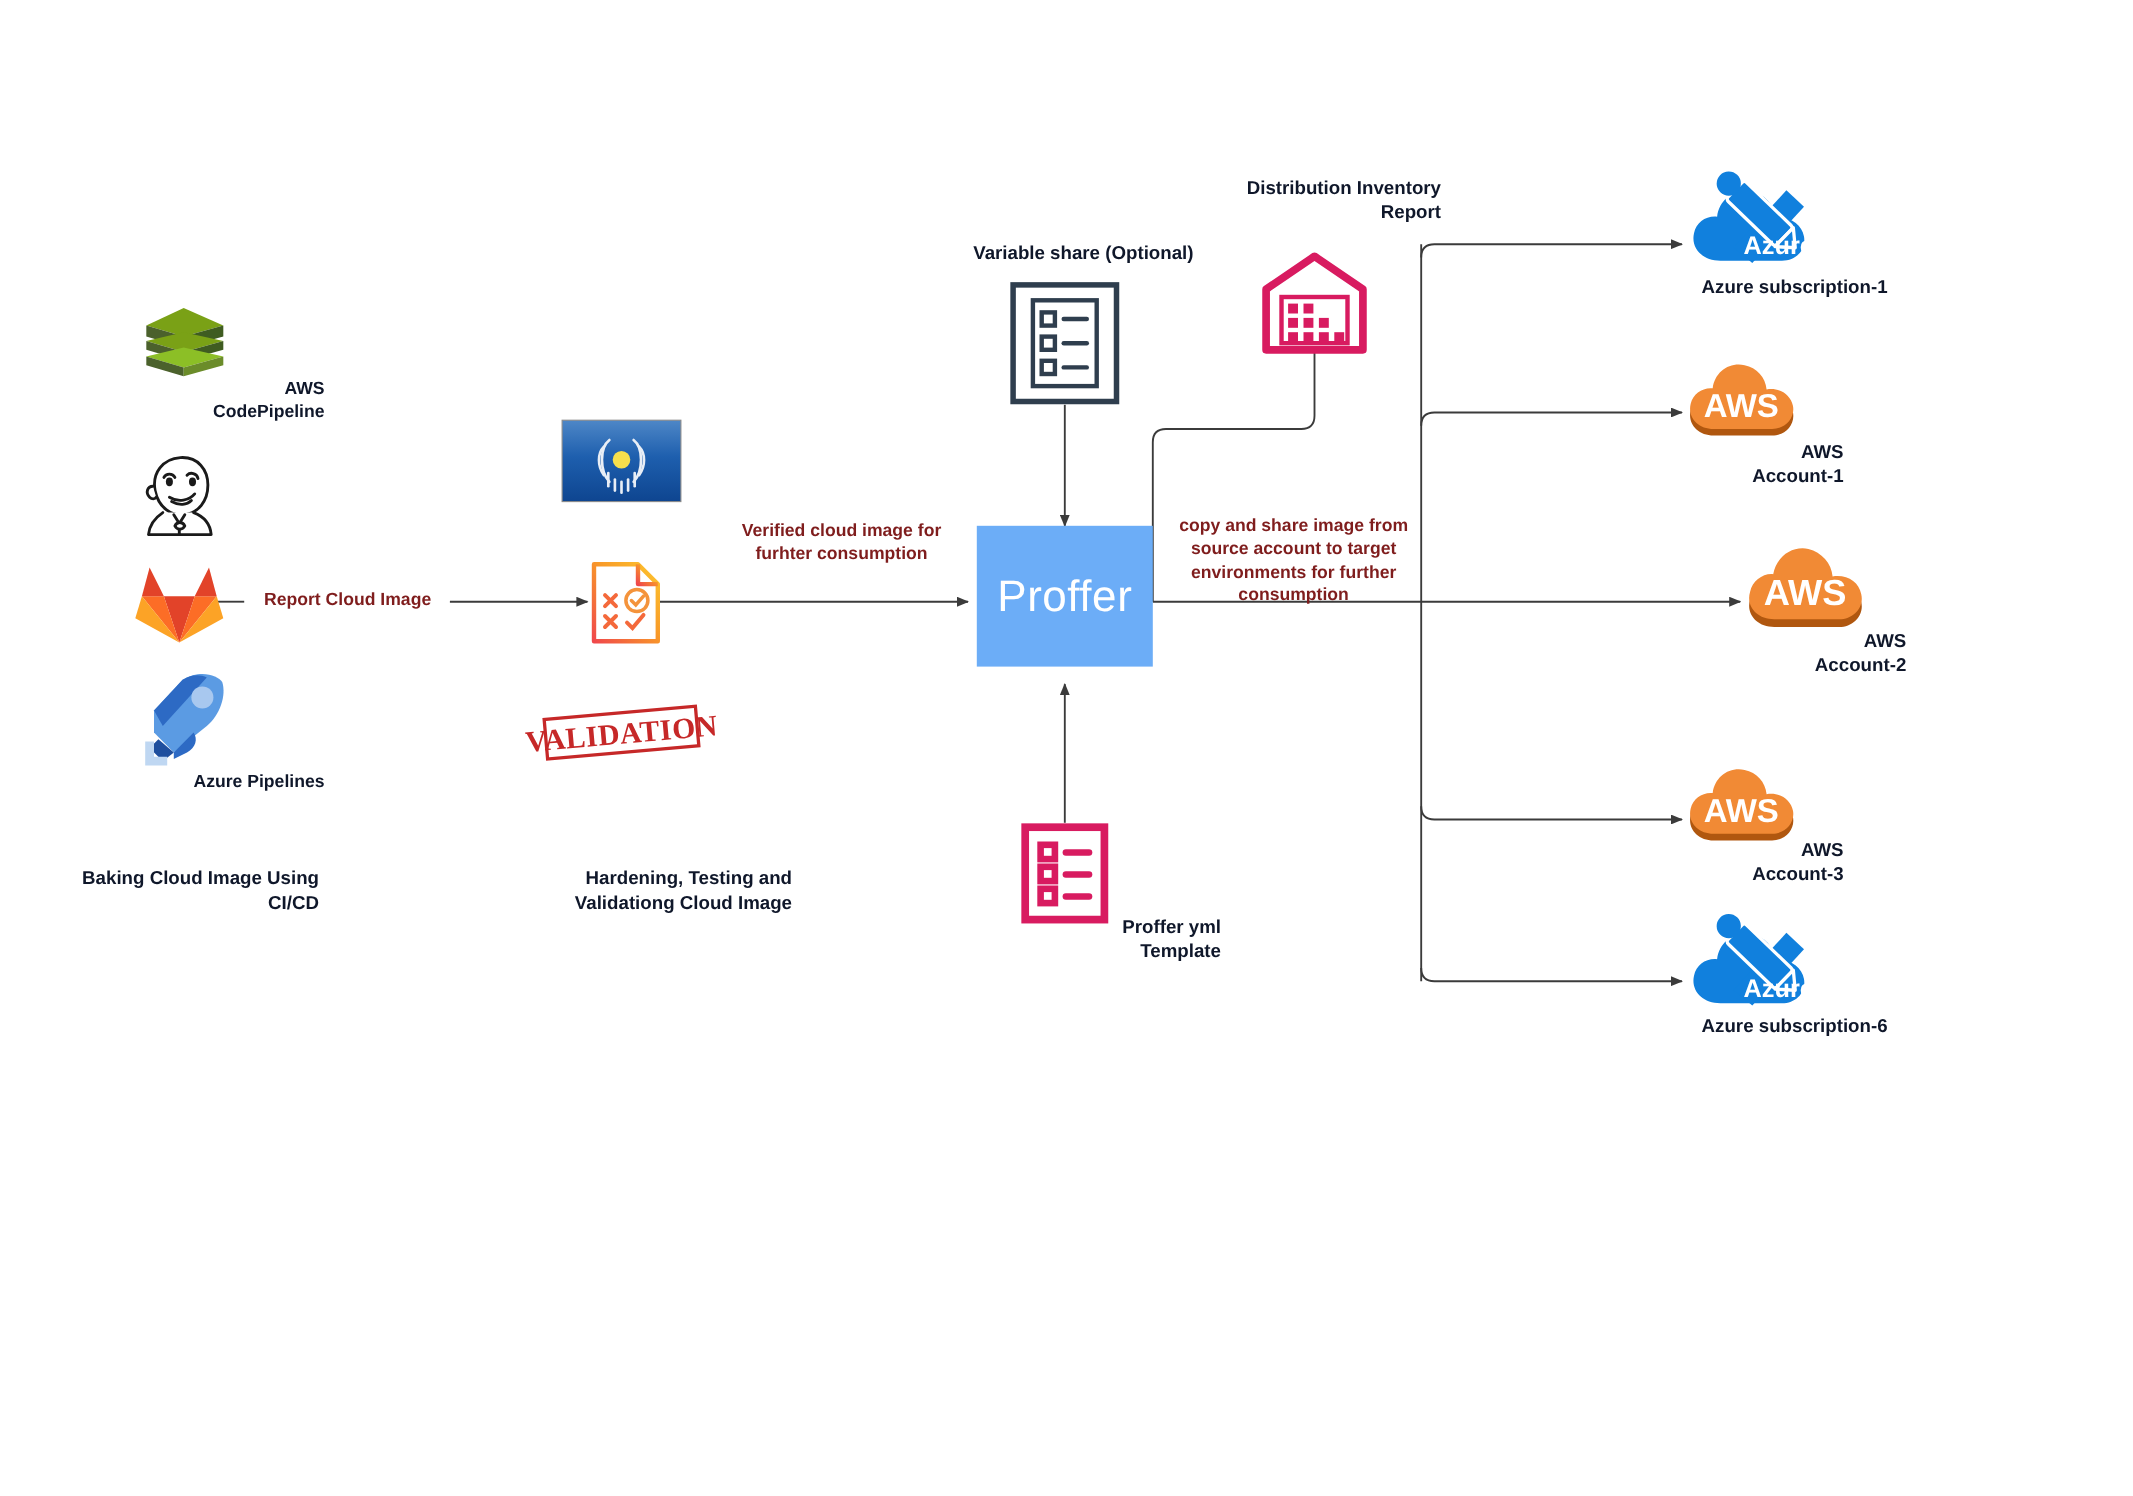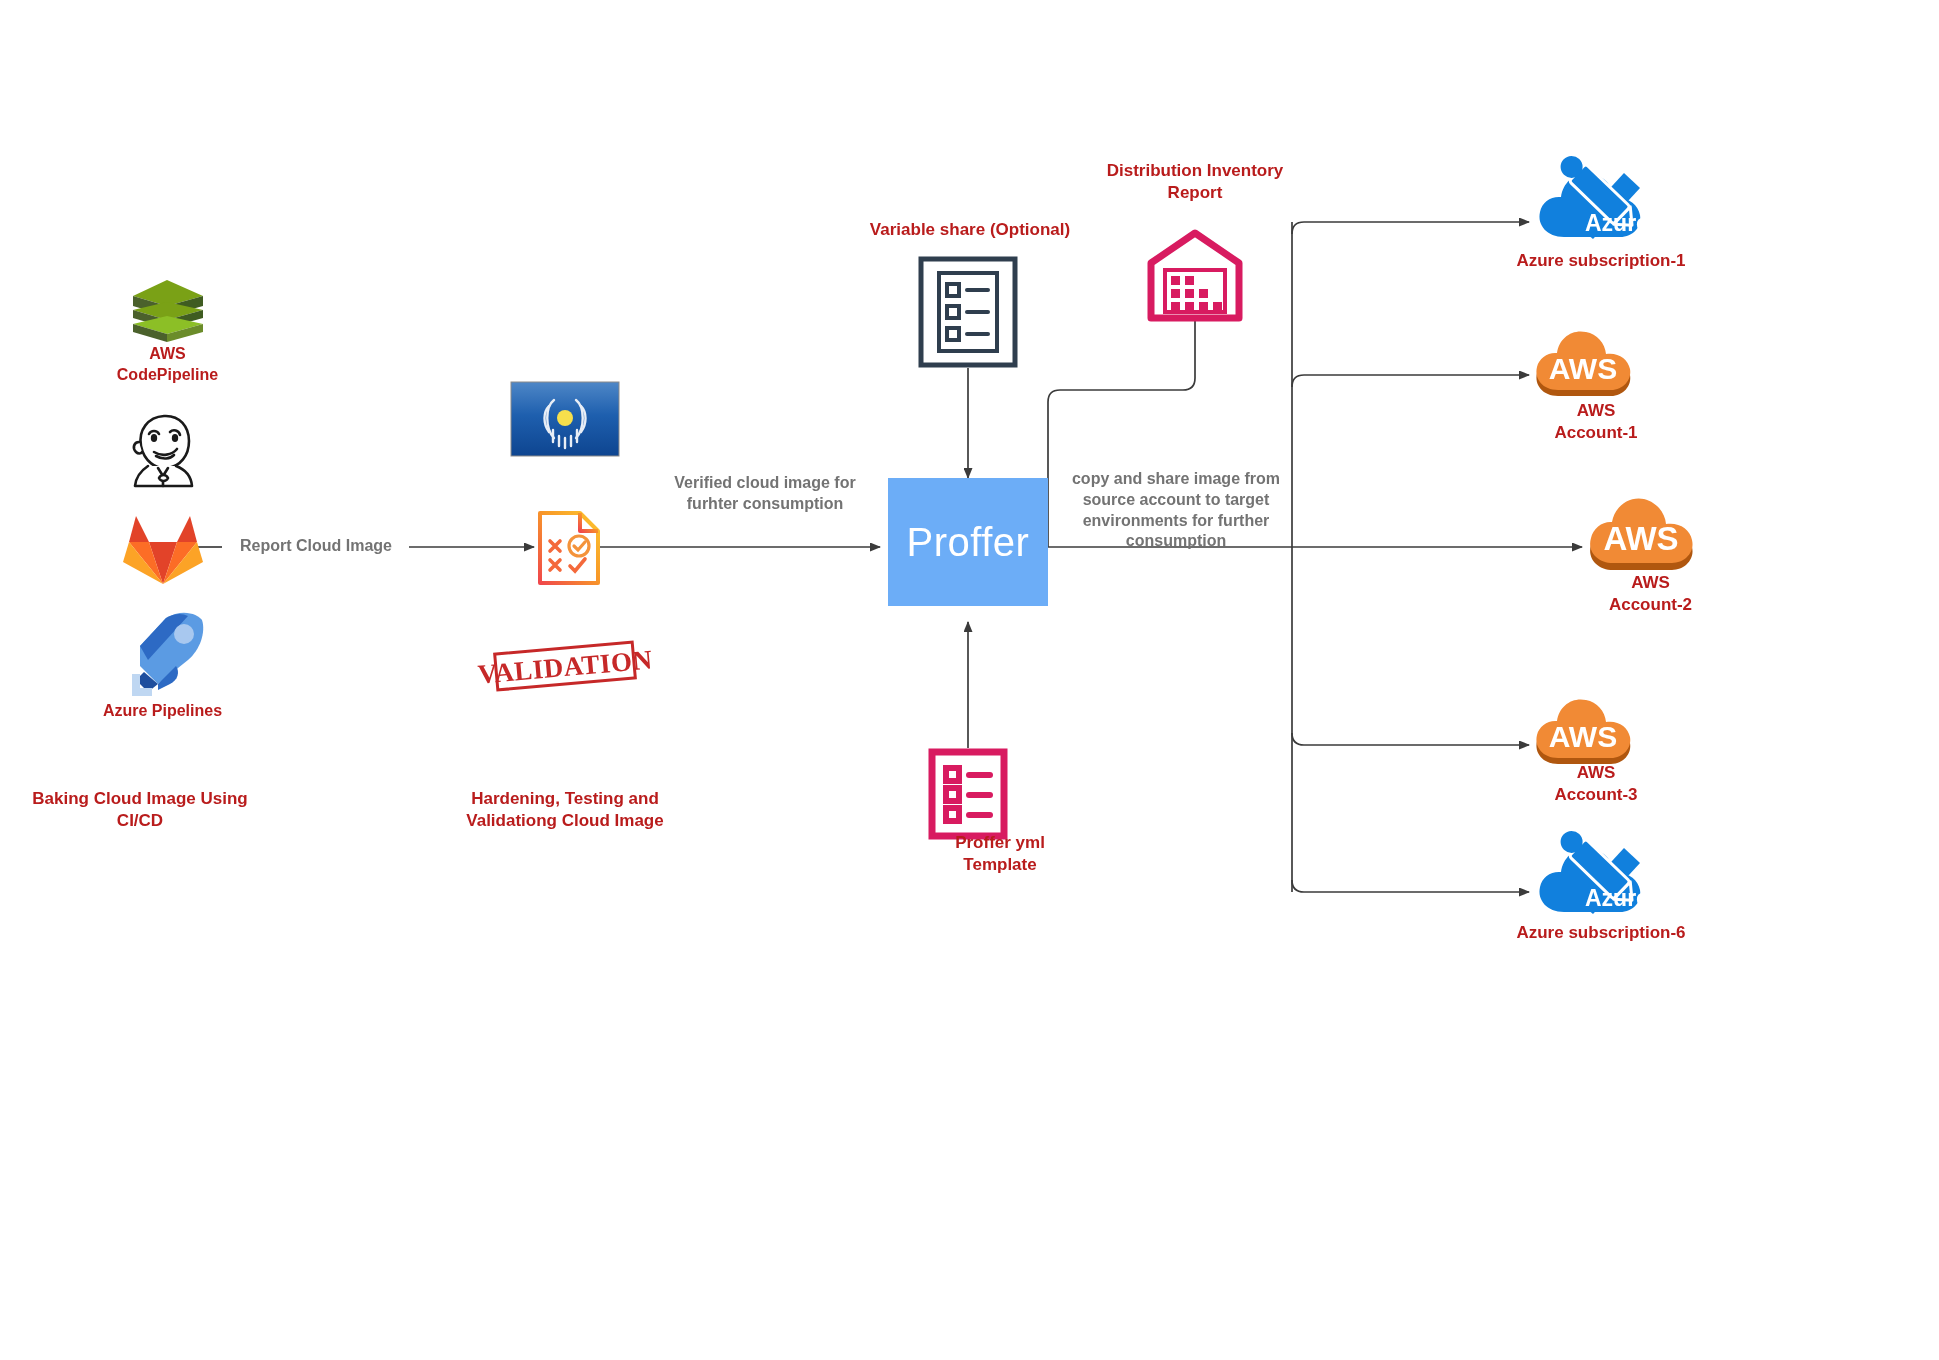--- a/index.html
+++ b/index.html
@@ -21,35 +21,35 @@
     left: 0; top: 0;
     width: 1939px;
     height: 1360px;
   }
   .node {
     position: absolute;
     box-sizing: border-box;
   }
   .cap {
     position: absolute;
-    text-align: center;
+    text-align: right;
     font-weight: bold;
     font-size: 16px;
     line-height: 1.32;
-    color: #b91c1c;
+    color: #0f172a;
     white-space: pre-line;
   }
   .cap-lg { font-size: 17px; }
   .edge-label {
     position: absolute;
     text-align: center;
     font-weight: bold;
     font-size: 16px;
     line-height: 1.3;
-    color: #737373;
+    color: #7f1d1d;
     white-space: pre-line;
     background: transparent;
   }
   .proffer-box {
     position: absolute;
     background: #6CADF7;
     border: none;
     display: flex;
     align-items: center;
     justify-content: center;

